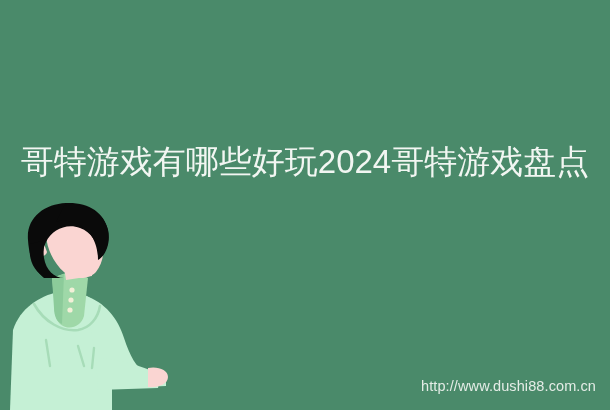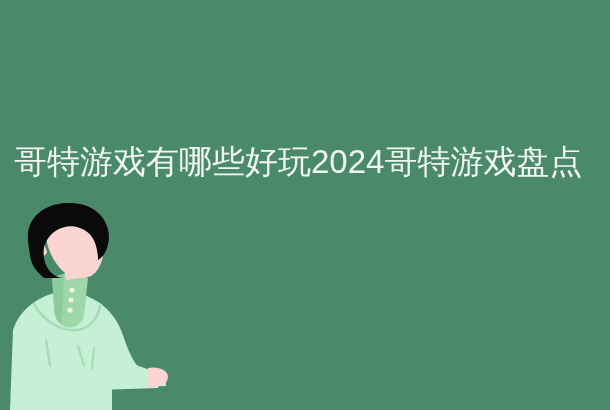--- a/index.html
+++ b/index.html
@@ -27,20 +27,21 @@
     top: 140px;
     width: 582px;
     height: 44px;
     line-height: 44px;
     font-size: 33px;
     font-weight: 400;
     letter-spacing: 0px;
     color: #f2f6f2;
     white-space: nowrap;
     font-family: "Liberation Sans", "DejaVu Sans", sans-serif;
+    text-align: center;
   }
 
   
   #watermark-url {
     position: absolute;
     right: 14px;
     top: 378px;
     font-size: 14.5px;
     letter-spacing: 0.1px;
     color: #e4ece6;
@@ -152,14 +153,15 @@
                C 84 2, 104 12, 108 30
                C 111 44, 105 56, 98 60
                C 98 40, 88 26, 72 22
                C 66 20, 60 20, 56 22
                Z"></path>
     </svg>
   </div>
 
   <div id="article-title">哥特游戏有哪些好玩2024哥特游戏盘点</div>
 
+  <div id="watermark-url">http://www.dushi88.com.cn</div>
 
 </div>
 
 </body></html>

